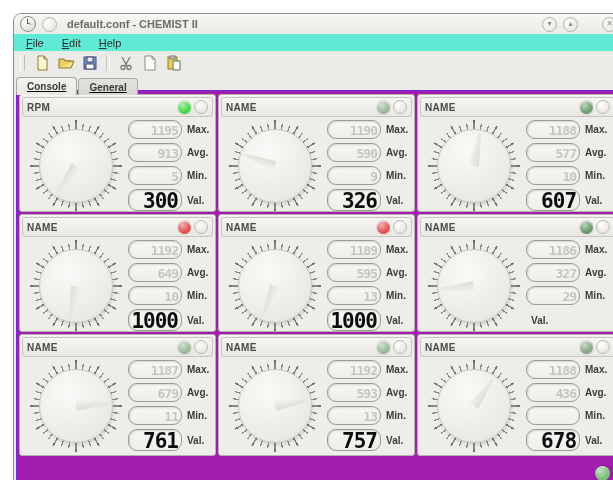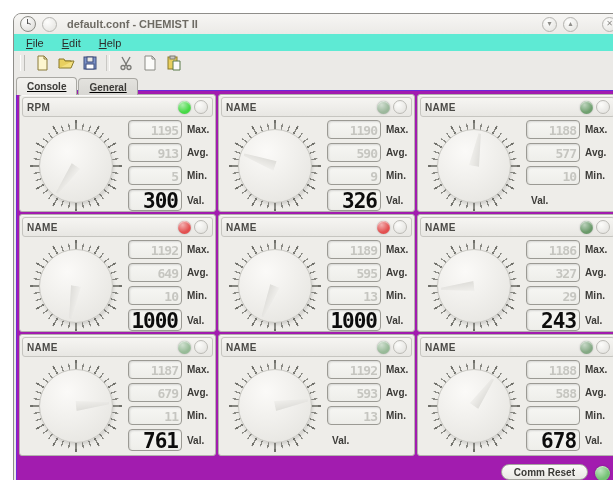--- a/index.html
+++ b/index.html
@@ -101,21 +101,21 @@
     clip-path:polygon(0 8%, 100% 40%, 100% 60%, 0 92%);
     filter:drop-shadow(0 1px 1px rgba(0,0,0,.35));
   }
   
   .lcds { position:absolute; left:106px; right:2px; top:2px; bottom:0; }
   .lcd-row { display:flex; align-items:center; margin-bottom:4px; height:19px; }
   .lcd-row.val-row { height:22px; }
   .lcd {
     flex:0 0 54px; height:100%; box-sizing:border-box;
     background:linear-gradient(#f6f6f3,#eeeeea);
-    border:1px solid #9b9a94; border-radius:4px;
+    border:1px solid #9b9a94; border-radius:9px;
     box-shadow:inset 1px 1px 2px rgba(0,0,0,.13);
     font-family:"DejaVu Sans Mono", monospace; font-weight:bold;
     text-align:right; padding:1px 3px 0 0; overflow:hidden;
   }
   .lcd.faint { font-size:13px; color:rgba(125,125,118,.38); letter-spacing:-1px; line-height:17px; }
   .lcd.val   { font-size:21px; color:#0c0c0c; letter-spacing:-1px; line-height:20px; }
   .lcd-label { font-size:10px; font-weight:bold; color:#3c3b38; margin-left:5px; }
   
   .footer { position:absolute; left:0; right:0; bottom:0; height:30px; }
   .comm-reset {
@@ -299,20 +299,21 @@
         </div>
         <div class="lcd-row">
           <span class="lcd faint">577</span>
           <span class="lcd-label">Avg.</span>
         </div>
         <div class="lcd-row">
           <span class="lcd faint">10</span>
           <span class="lcd-label">Min.</span>
         </div>
         <div class="lcd-row val-row">
+          <span class="lcd val">607</span>
           <span class="lcd-label">Val.</span>
         </div>
       </div>
     </div>
   </section>
 
   <section class="panel">
     <div class="panel-header">
       <span class="panel-title">NAME</span>
       <span class="spacer"></span>
@@ -403,21 +404,20 @@
         </div>
         <div class="lcd-row">
           <span class="lcd faint">327</span>
           <span class="lcd-label">Avg.</span>
         </div>
         <div class="lcd-row">
           <span class="lcd faint">29</span>
           <span class="lcd-label">Min.</span>
         </div>
         <div class="lcd-row val-row">
-          <span class="lcd val">243</span>
           <span class="lcd-label">Val.</span>
         </div>
       </div>
     </div>
   </section>
 
   <section class="panel">
     <div class="panel-header">
       <span class="panel-title">NAME</span>
       <span class="spacer"></span>
@@ -473,20 +473,21 @@
         </div>
         <div class="lcd-row">
           <span class="lcd faint">593</span>
           <span class="lcd-label">Avg.</span>
         </div>
         <div class="lcd-row">
           <span class="lcd faint">13</span>
           <span class="lcd-label">Min.</span>
         </div>
         <div class="lcd-row val-row">
+          <span class="lcd val">757</span>
           <span class="lcd-label">Val.</span>
         </div>
       </div>
     </div>
   </section>
 
   <section class="panel">
     <div class="panel-header">
       <span class="panel-title">NAME</span>
       <span class="spacer"></span>
@@ -499,36 +500,35 @@
         <div class="ticks-minor"></div>
         <div class="face"></div>
         <div class="needle" style="transform: rotate(-55deg);"></div>
       </div>
       <div class="lcds">
         <div class="lcd-row">
           <span class="lcd faint">1188</span>
           <span class="lcd-label">Max.</span>
         </div>
         <div class="lcd-row">
-          <span class="lcd faint">588</span>
+          <span class="lcd faint">436</span>
           <span class="lcd-label">Avg.</span>
         </div>
         <div class="lcd-row">
           <span class="lcd faint"></span>
           <span class="lcd-label">Min.</span>
         </div>
         <div class="lcd-row val-row">
           <span class="lcd val">678</span>
           <span class="lcd-label">Val.</span>
         </div>
       </div>
     </div>
   </section>
 </div>
 
     <div class="footer">
-      <button class="comm-reset">Comm Reset</button>
       <span class="footer-led" id="footer-led" style="background: radial-gradient(circle at 35% 30%, rgba(255, 255, 255, 0.55), rgba(255, 255, 255, 0) 60%), rgb(116, 194, 116);"></span>
       <span class="resize-grip"></span>
     </div>
   </div>
 
 </div>
 
 </body></html>

